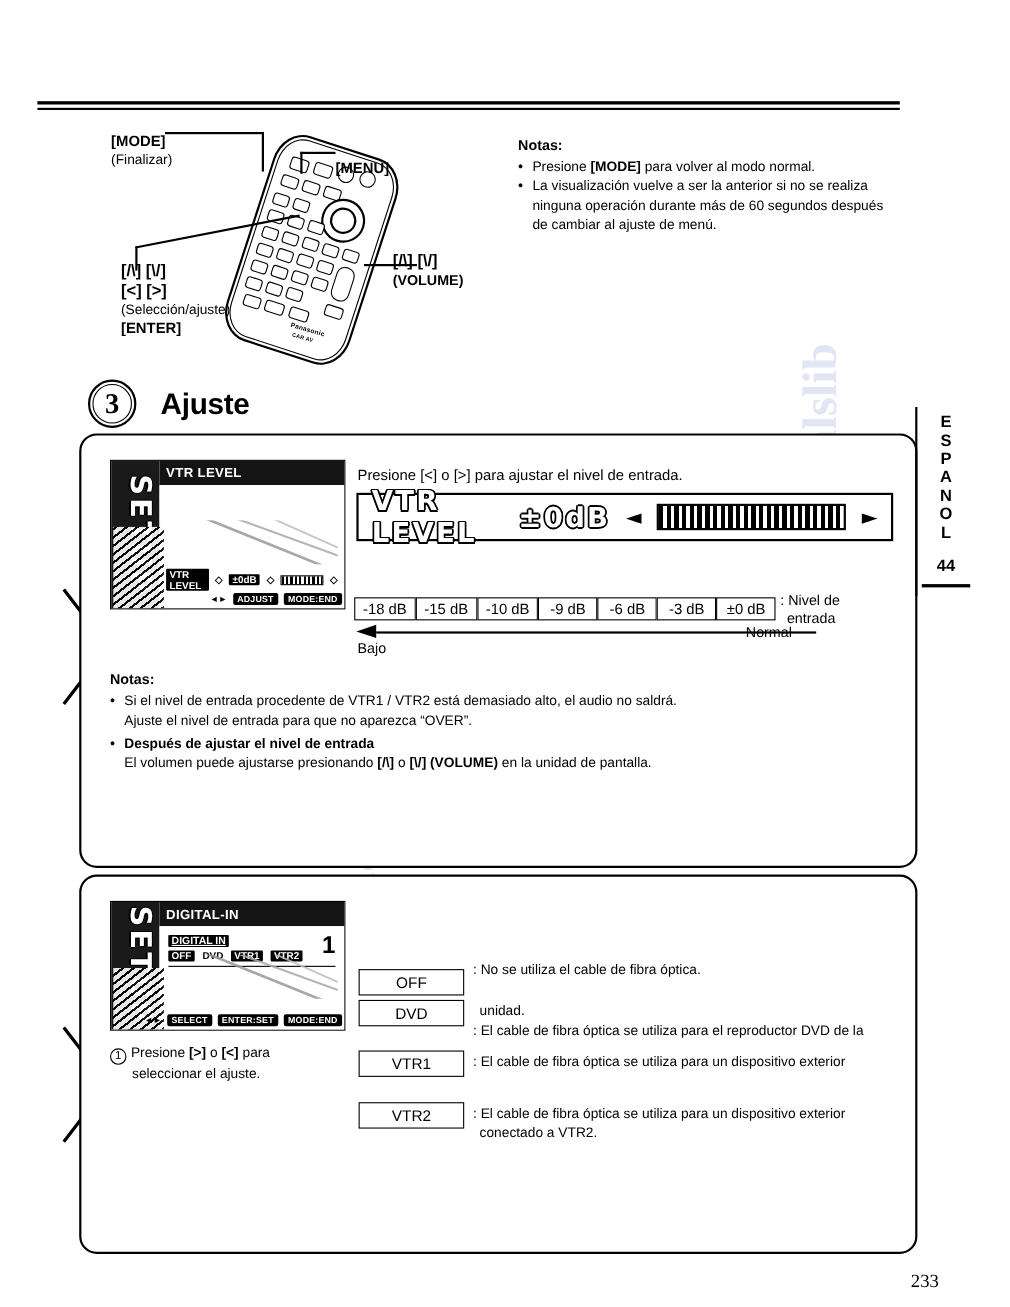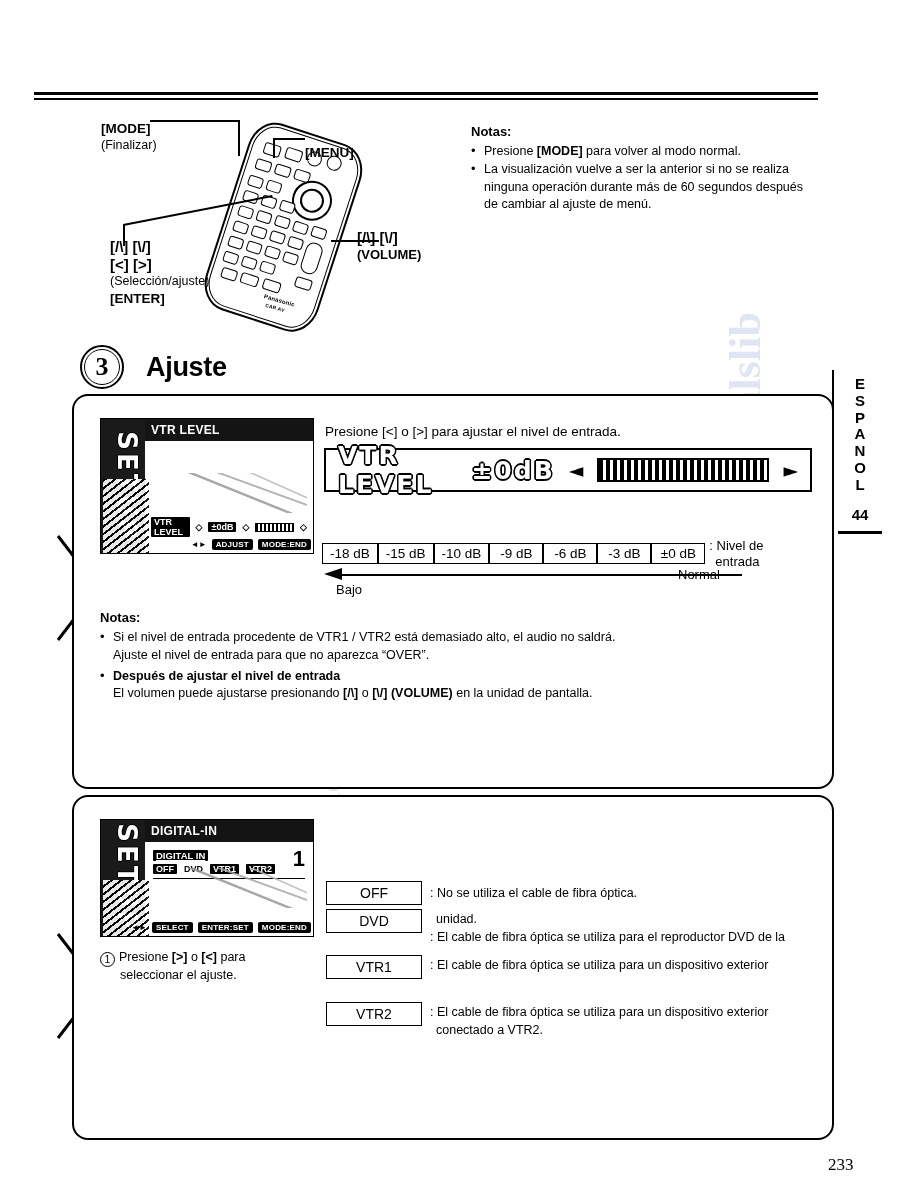--- a/index.html
+++ b/index.html
@@ -389,21 +389,21 @@
       <div class="dbtail">
         <div>: Nivel de</div>
         <div style="margin-left:6px;">entrada</div>
       </div>
     </div>
 
     <div class="scaleline" style="left:250px; top:172px; width:420px; height:14px;">
       <div class="head"></div>
       <div class="bar" style="width:400px;"></div>
     </div>
-    <div style="position:absolute; left:262px; top:186px; font-size:13px;">Bajo</div>
+    <div style="position:absolute; left:251px; top:186px; font-size:13px;">Bajo</div>
     <div style="position:absolute; left:604px; top:171px; font-size:13px;">Normal</div>
 
     <div style="position:absolute; left:26px; top:214px; width:710px;">
       <div class="notas-title">Notas:</div>
       <ul class="nlist">
         <li>
           <div>Si el nivel de entrada procedente de VTR1 / VTR2 está demasiado alto, el audio no saldrá.</div>
           <div>Ajuste el nivel de entrada para que no aparezca “OVER”.</div>
         </li>
         <li style="margin-top:3px;">
@@ -441,21 +441,21 @@
         <span class="chip">MODE:END</span>
       </div>
     </div>
 
     <div class="numinst" style="left:26px; top:152px; width:210px;">
       <div><span class="n">1</span><span>Presione <b>[&gt;]</b> o <b>[&lt;]</b> para</span></div>
       <div style="padding-left:20px;">seleccionar el ajuste.</div>
     </div>
 
     <div class="optbox" style="left:252px; top:84px;">OFF</div>
-    <div class="optdesc" style="left:356px; top:88px;">: No se utiliza el cable de fibra óptica.</div>
+    <div class="optdesc" style="left:356px; top:76px;">: No se utiliza el cable de fibra óptica.</div>
 
     <div class="optbox" style="left:252px; top:112px;">DVD</div>
     <div class="optdesc" style="left:356px; top:114px; width:400px;">
       <div style="padding-left:6px;">unidad.</div>
       <div>: El cable de fibra óptica se utiliza para el reproductor DVD de la</div>
     </div>
 
     <div class="optbox" style="left:252px; top:158px;">VTR1</div>
     <div class="optdesc" style="left:356px; top:160px; width:400px;">
       <div>: El cable de fibra óptica se utiliza para un dispositivo exterior</div>

